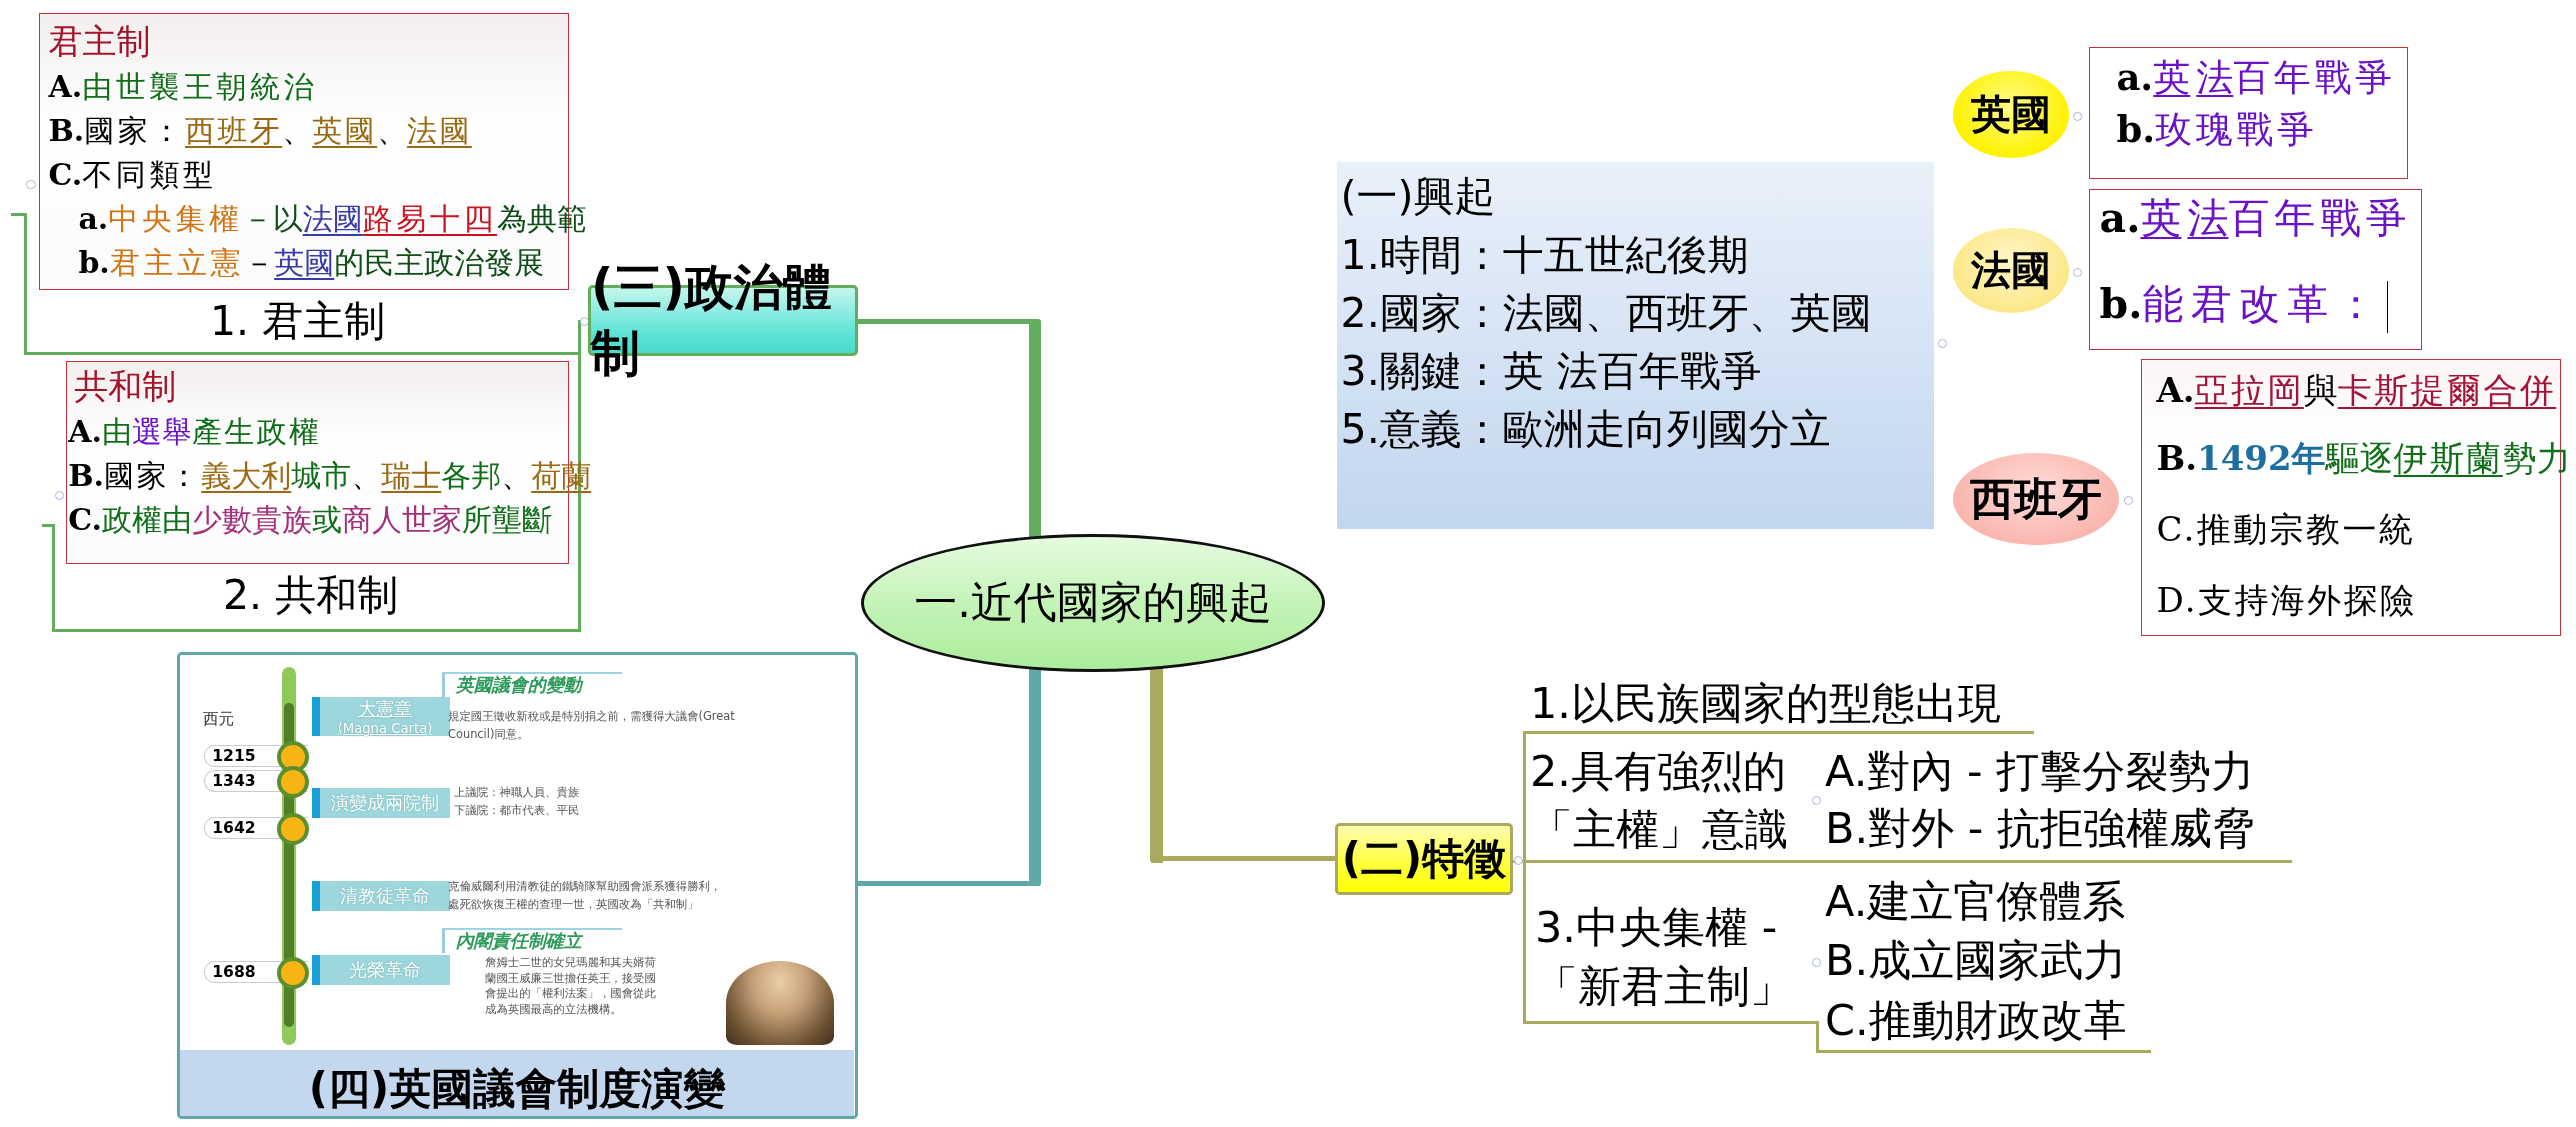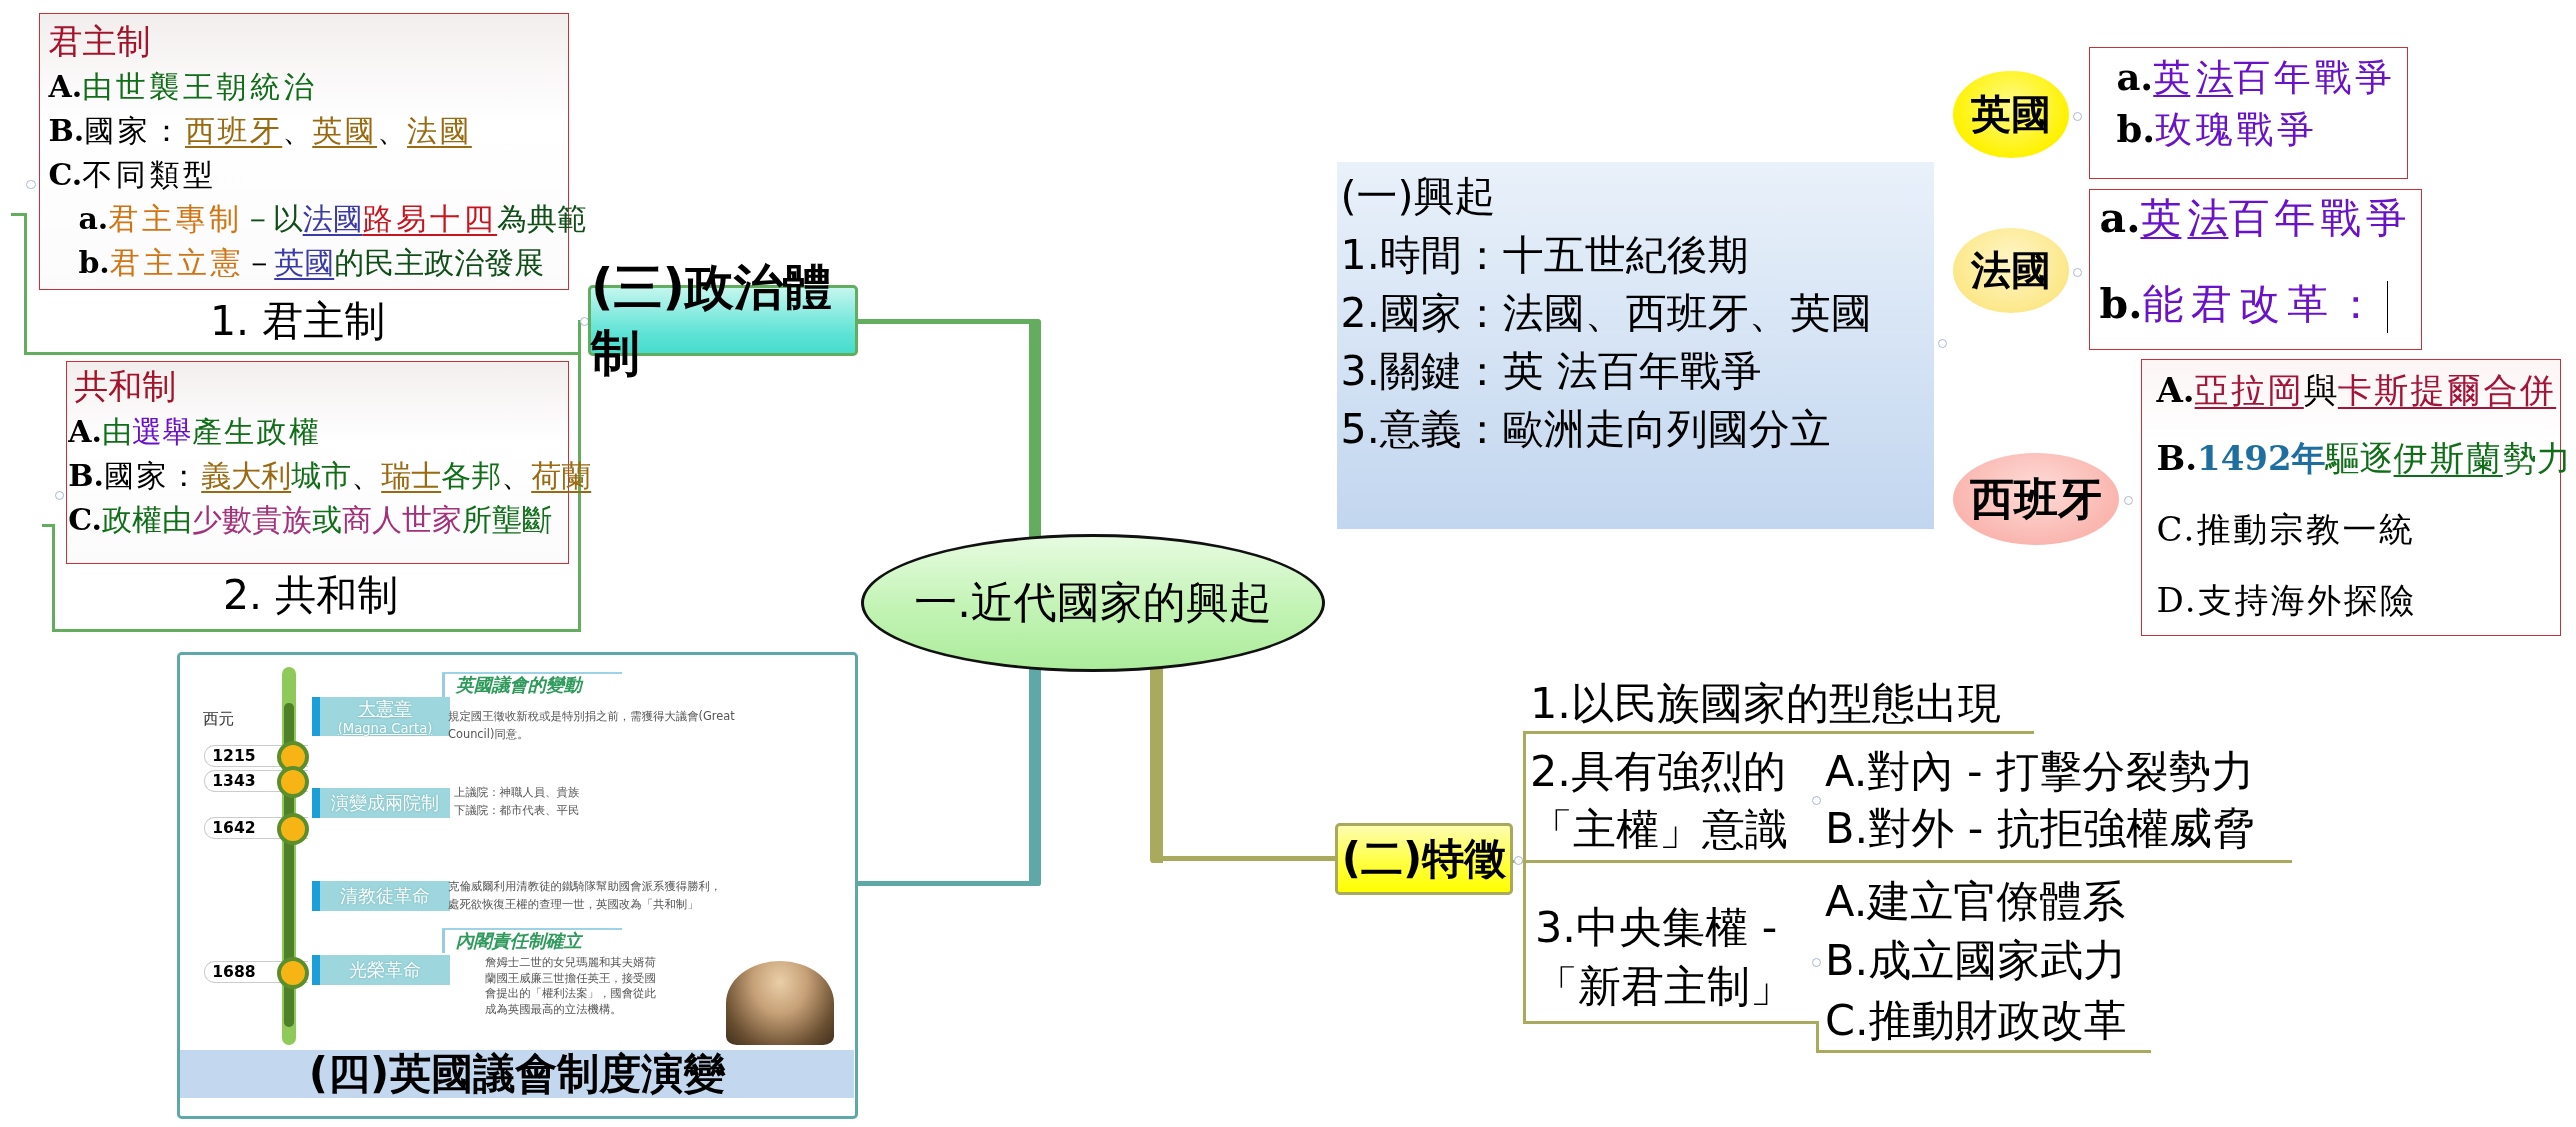--- a/index.html
+++ b/index.html
@@ -155,21 +155,21 @@
   <div class="ln">
     <b>A.</b><span style="color:#0f6e17;letter-spacing:3.6px">由世襲王朝統治</span>
   </div>
   <div class="ln">
     <b>B.</b><span style="letter-spacing:3.6px">國家：</span><span class="u" style="color:#9a6a12;letter-spacing:2.4px">西班牙</span><span>、</span><span class="u" style="color:#9a6a12;letter-spacing:2.4px">英國</span><span>、</span><span class="u" style="color:#9a6a12;letter-spacing:2.4px">法國</span>
   </div>
   <div class="ln">
     <b>C.</b><span style="letter-spacing:3.6px">不同類型</span>
   </div>
   <div class="ln" style="padding-left:30px;">
-    <b>a.</b><span style="color:#d07414;letter-spacing:3.6px">君主專制</span><span style="color:#0f4e17">－以</span><span class="u" style="color:#3a3aa8">法國</span><span class="u" style="color:#c8141e;letter-spacing:3.6px">路易十四</span><span style="color:#0f4e17">為典範</span>
+    <b>a.</b><span style="color:#d07414;letter-spacing:3.6px">中央集權</span><span style="color:#0f4e17">－以</span><span class="u" style="color:#3a3aa8">法國</span><span class="u" style="color:#c8141e;letter-spacing:3.6px">路易十四</span><span style="color:#0f4e17">為典範</span>
   </div>
   <div class="ln" style="padding-left:30px;">
     <b>b.</b><span style="color:#d07414;letter-spacing:3.6px">君主立憲</span><span>－</span><span class="u" style="color:#3a3aa8">英國</span><span style="color:#0f4e17">的民主政治發展</span>
   </div>
 </div>
 <div class="abs big" style="left:210px;top:293px;line-height:56px;font-size:41px;">1. 君主制</div>
 
 <div class="abs rbox serif" style="left:66px;top:361px;width:503px;height:203px;padding:0 0 0 1.2px;">
   <div class="ttl" style="padding-left:6px;">共和制</div>
   <div class="ln">
@@ -229,17 +229,17 @@
     <div class="tl-box" style="left:132px;top:300px;width:130px;height:30px;font-size:18px;">光榮革命</div>
     <div class="tl-txt" style="left:268px;top:300px;font-size:11.4px;line-height:15.6px;margin-left:37px;">
       <div>詹姆士二世的女兒瑪麗和其夫婿荷</div>
       <div>蘭國王威廉三世擔任英王，接受國</div>
       <div>會提出的「權利法案」，國會從此</div>
       <div>成為英國最高的立法機構。</div>
     </div>
 
     <div style="position:absolute;left:546px;top:306px;width:108px;height:84px;border-radius:50% 50% 10% 10%;background:radial-gradient(ellipse at 50% 25%,#e9cfa8 0%,#c7a178 35%,#6b5032 75%,#3f2e1c 100%);"></div>
   </div>
-  <div class="node" style="position:absolute;left:0;top:395px;width:674px;height:48px;background:#c3d8ef;font-size:42px;">
+  <div class="node" style="position:absolute;left:0;top:395px;width:674px;height:78px;background:#c3d8ef;font-size:42px;">
     <span>(四)英國議會制度演變</span>
   </div>
 </div>
 
 
 </body></html>

